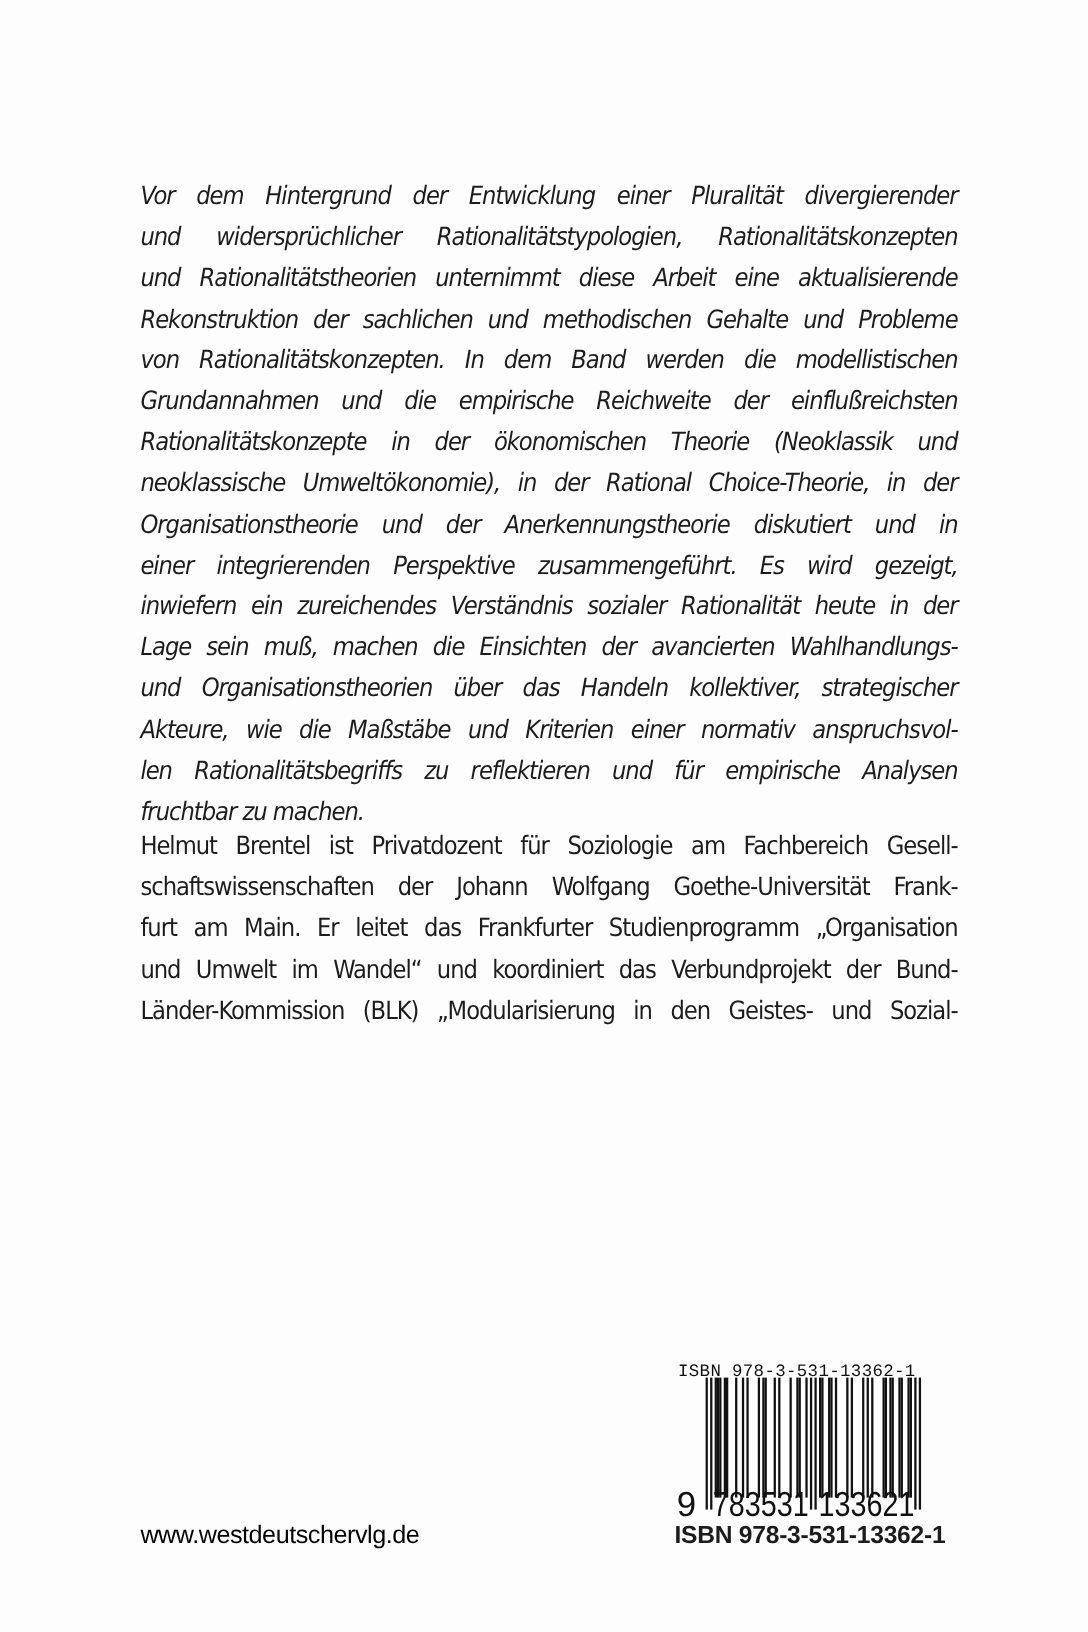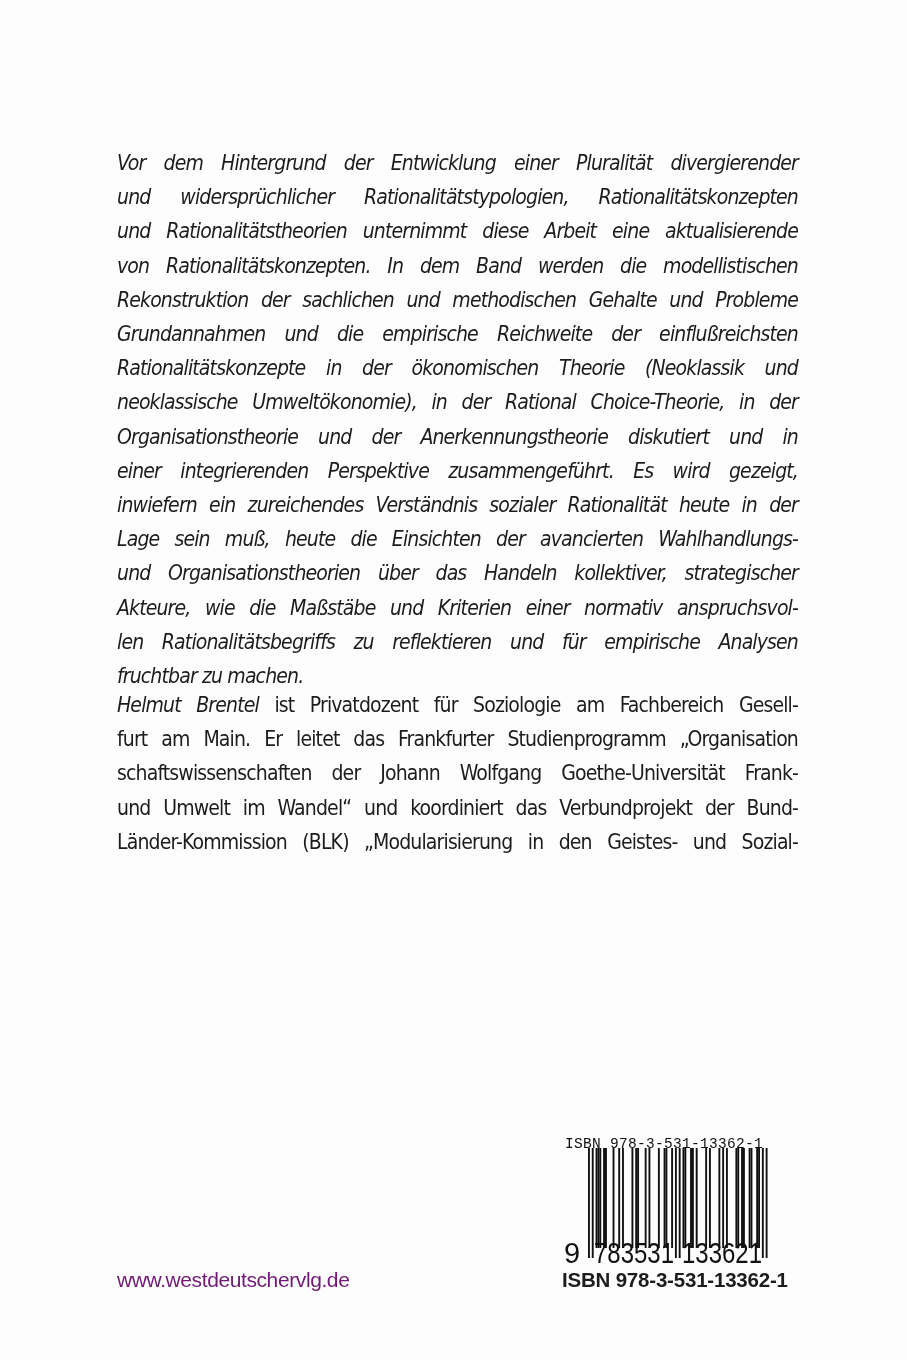--- a/index.html
+++ b/index.html
@@ -5,62 +5,62 @@
     html, body { margin: 0; padding: 0; background: #ffffff; }
     body { width: 907px; height: 1360px; position: relative; overflow: hidden;
            font-family: "DejaVu Sans", sans-serif; color: #1c1c1c; }
     .page { position: absolute; left: 0; top: 0; width: 907px; height: 1360px; background: #fdfdfd; }
     .blurb { position: absolute; left: 117px; top: 146px; width: 681px; font-style: italic; }
     .para { margin: 0; font-size: 21px; line-height: 34.2px; letter-spacing: -0.85px;
             text-align: justify; font-stretch: condensed; }
     .para .line { display: block; text-align: justify; text-align-last: justify; white-space: nowrap; }
     .para .line.last { text-align-last: left; }
     .author { position: absolute; left: 117px; top: 688px; width: 681px; }
-    .author .name { font-style: italic; }
+    .author .name { }
     .footer-url { position: absolute; left: 117px; top: 1268px; font-family: "Liberation Sans", sans-serif;
-                  font-size: 21px; letter-spacing: -0.4px; color: #701a75; }
+                  font-size: 21px; letter-spacing: -0.4px; color: #000000; }
     .footer-isbn { position: absolute; left: 562px; top: 1268px; font-family: "Liberation Sans", sans-serif;
                    font-size: 20.5px; font-weight: bold; letter-spacing: -0.2px; color: #1c1c1c; }
     .barcode-wrap { position: absolute; left: 560px; top: 1136px; width: 240px; height: 132px; }
     .bc-isbn { position: absolute; left: 5px; top: 0px; font-family: "Liberation Mono", monospace;
                font-size: 14.5px; letter-spacing: 0.3px; color: #111; white-space: nowrap; }
     .bc-svg { position: absolute; left: 0; top: 0; }
     .bc-digit { font-family: "Liberation Sans", sans-serif; font-size: 29px; fill: #111; }
   </style>
 </head>
 <body>
 
 <div class="page">
 
   <div class="blurb">
     <p class="para">
       <span class="line">Vor dem Hintergrund der Entwicklung einer Pluralität divergierender</span>
       <span class="line">und widersprüchlicher Rationalitätstypologien, Rationalitätskonzepten</span>
       <span class="line">und Rationalitätstheorien unternimmt diese Arbeit eine aktualisierende</span>
+      <span class="line">Rekonstruktion der sachlichen und methodischen Gehalte und Probleme</span>
       <span class="line">von Rationalitätskonzepten. In dem Band werden die modellistischen</span>
-      <span class="line">Rekonstruktion der sachlichen und methodischen Gehalte und Probleme</span>
       <span class="line">Grundannahmen und die empirische Reichweite der einflußreichsten</span>
       <span class="line">Rationalitätskonzepte in der ökonomischen Theorie (Neoklassik und</span>
       <span class="line">neoklassische Umweltökonomie), in der Rational Choice-Theorie, in der</span>
       <span class="line">Organisationstheorie und der Anerkennungstheorie diskutiert und in</span>
       <span class="line">einer integrierenden Perspektive zusammengeführt. Es wird gezeigt,</span>
       <span class="line">inwiefern ein zureichendes Verständnis sozialer Rationalität heute in der</span>
-      <span class="line">Lage sein muß, heute die Einsichten der avancierten Wahlhandlungs-</span>
+      <span class="line">Lage sein muß, machen die Einsichten der avancierten Wahlhandlungs-</span>
       <span class="line">und Organisationstheorien über das Handeln kollektiver, strategischer</span>
       <span class="line">Akteure, wie die Maßstäbe und Kriterien einer normativ anspruchsvol-</span>
       <span class="line">len Rationalitätsbegriffs zu reflektieren und für empirische Analysen</span>
       <span class="line last">fruchtbar zu machen.</span>
     </p>
   </div>
 
   <div class="author">
     <p class="para">
       <span class="line"><span class="name">Helmut Brentel</span><span> ist Privatdozent für Soziologie am Fachbereich Gesell-</span></span>
+      <span class="line">schaftswissenschaften der Johann Wolfgang Goethe-Universität Frank-</span>
       <span class="line">furt am Main. Er leitet das Frankfurter Studienprogramm „Organisation</span>
-      <span class="line">schaftswissenschaften der Johann Wolfgang Goethe-Universität Frank-</span>
       <span class="line">und Umwelt im Wandel“ und koordiniert das Verbundprojekt der Bund-</span>
       <span class="line">Länder-Kommission (BLK) „Modularisierung in den Geistes- und Sozial-</span>
     </p>
   </div>
 
   <div class="barcode-wrap">
     <div class="bc-isbn">ISBN 978-3-531-13362-1</div>
     <svg class="bc-svg" id="bc-svg" width="240" height="132" viewBox="0 0 240 132">
       <g id="bc-bars">
           <rect x="28.00" y="12" width="1.89" height="110" fill="#111"></rect>

